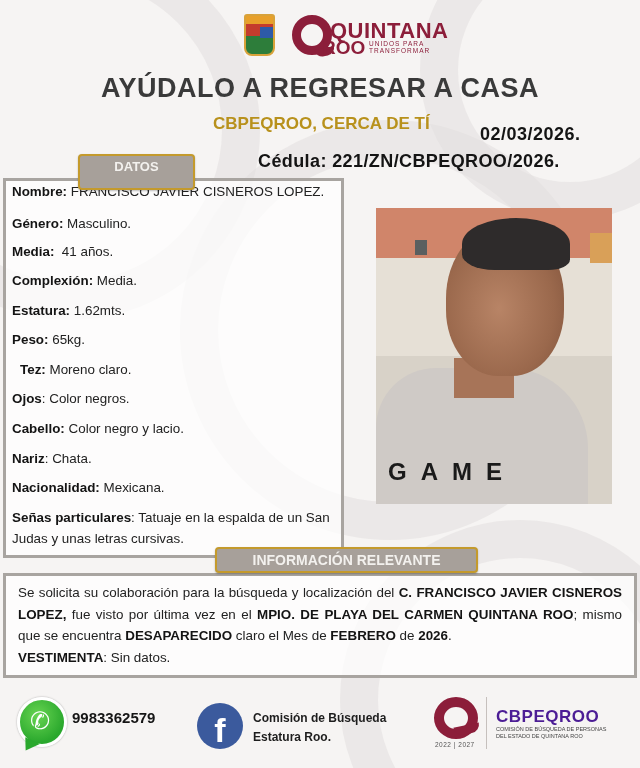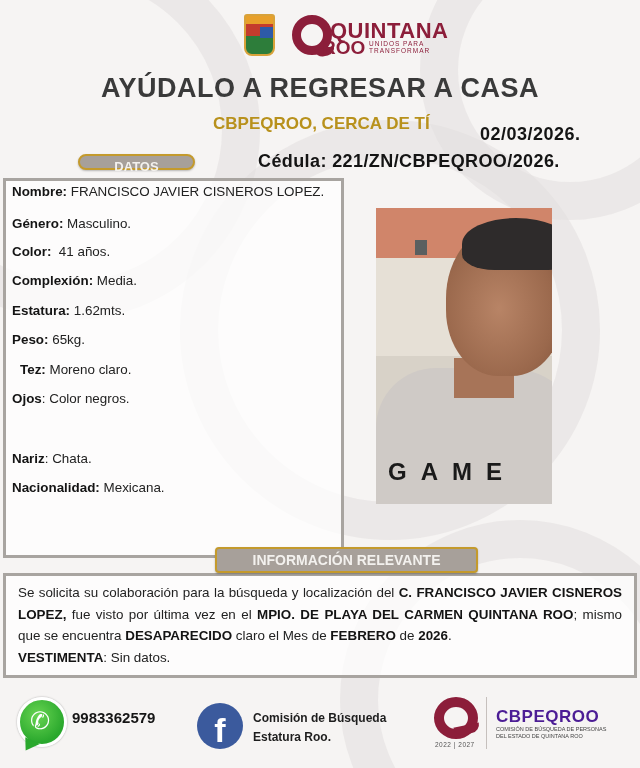--- a/index.html
+++ b/index.html
@@ -58,34 +58,34 @@
   }
   .cedula {
     left: 258px; top: 151px; font-size: 18px; font-weight: bold; color: #141414; letter-spacing: 0.4px;
   }
 
   .tab {
     background: #a7a09a; color: #f3f1ee; font-weight: bold; text-align: center;
     border: 2px solid #c49a2c; border-radius: 4px;
     box-shadow: 0 1px 2px rgba(0,0,0,0.25);
   }
-  .tab-datos { left: 78px; top: 154px; width: 117px; height: 16px; font-size: 13px; line-height: 21px; border-radius: 12px; }
+  .tab-datos { left: 78px; top: 154px; width: 117px; height: 36px; font-size: 13px; line-height: 21px; }
 
   .datos-box {
     left: 3px; top: 178px; width: 341px; height: 380px;
     border: 3px solid #a8a4a0; background: rgba(255,255,255,0.72);
   }
   .row {
     position: absolute; left: 6px; font-size: 13.4px; color: #222; white-space: nowrap;
   }
   .row b { color: #141414; }
   .row-wrap { white-space: normal; width: 330px; line-height: 21px; }
 
   .photo {
-    left: 376px; top: 208px; width: 176px; height: 296px; overflow: hidden;
+    left: 376px; top: 208px; width: 236px; height: 296px; overflow: hidden;
     background: linear-gradient(#d0856a 0 17%, #e6e0d6 17% 50%, #d8d2c8 50%);
   }
   .photo .bldg-right { position: absolute; right: 0; top: 25px; width: 22px; height: 30px; background: #d9a058; }
   .photo .window { position: absolute; left: 39px; top: 32px; width: 12px; height: 15px; background: #5a5f60; }
   .photo .head {
     position: absolute; left: 70px; top: 18px; width: 118px; height: 150px;
     border-radius: 48% 48% 44% 44%;
     background: radial-gradient(ellipse at 45% 55%, #b88466 0%, #9a684c 60%, #7a4e38 100%);
   }
   .photo .hair {
@@ -160,28 +160,30 @@
 <div class="abs qroo-tag">UNIDOS PARA TRANSFORMAR</div>
 
 <div class="abs main-title">AYÚDALO A REGRESAR A CASA</div>
 <div class="abs subtitle">CBPEQROO, CERCA DE TÍ</div>
 <div class="abs date">02/03/2026.</div>
 <div class="abs cedula">Cédula: 221/ZN/CBPEQROO/2026.</div>
 
 <div class="abs datos-box">
   <div class="row" style="top:3px;"><b>Nombre:</b><span> FRANCISCO JAVIER CISNEROS LOPEZ.</span></div>
   <div class="row" style="top:35px;"><b>Género:</b><span> Masculino.</span></div>
-  <div class="row" style="top:63px;"><b>Color:</b><span style="white-space:pre;">  41 años.</span></div>
+  <div class="row" style="top:63px;"><b>Media:</b><span style="white-space:pre;">  41 años.</span></div>
   <div class="row" style="top:92px;"><b>Complexión:</b><span> Media.</span></div>
   <div class="row" style="top:122px;"><b>Estatura:</b><span> 1.62mts.</span></div>
   <div class="row" style="top:151px;"><b>Peso:</b><span> 65kg.</span></div>
   <div class="row" style="top:181px;margin-left:8px;"><b>Tez:</b><span> Moreno claro.</span></div>
   <div class="row" style="top:210px;"><b>Ojos</b><span>: Color negros.</span></div>
+  <div class="row" style="top:240px;"><b>Cabello:</b><span> Color negro y lacio.</span></div>
   <div class="row" style="top:270px;"><b>Nariz</b><span>: Chata.</span></div>
   <div class="row" style="top:299px;"><b>Nacionalidad:</b><span> Mexicana.</span></div>
+  <div class="row row-wrap" style="top:326px;"><b>Señas particulares</b><span>: Tatuaje en la espalda de un San Judas y unas letras cursivas.</span></div>
 </div>
 <div class="abs tab tab-datos">DATOS</div>
 
 <div class="abs photo">
   <div class="bldg-right"></div>
   <div class="window"></div>
   <div class="shirt"></div>
   <div class="neck"></div>
   <div class="head"></div>
   <div class="hair"></div>

